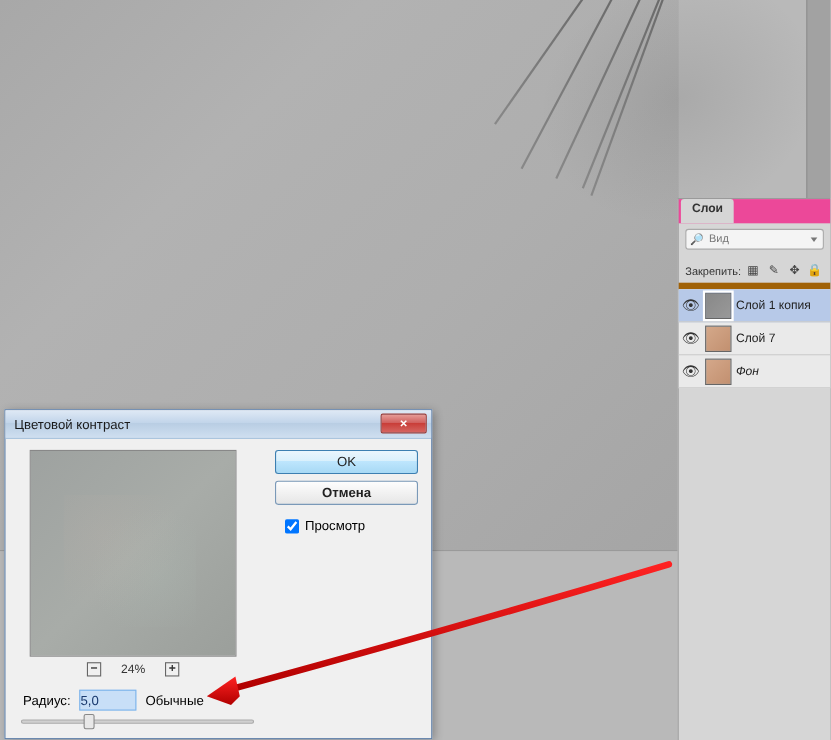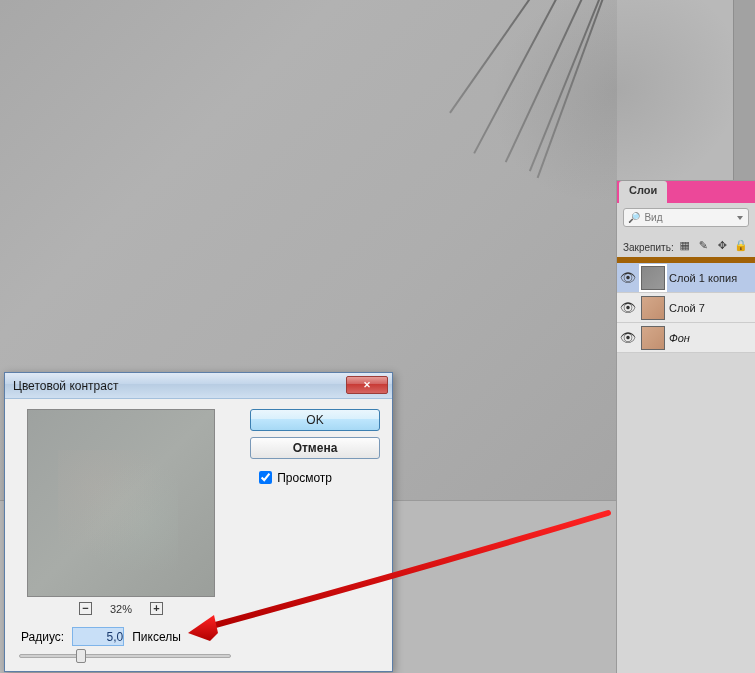--- a/index.html
+++ b/index.html
@@ -157,40 +157,40 @@
       top: 10px;
       border: 1px solid #3c7fb1;
       background: linear-gradient(to bottom, #eaf6fd 0%, #d9f0fc 45%, #bee6fd 46%, #a7d9f5 100%);
     }
     .btn.cancel { top: 38px; font-weight: bold; }
 
     .preview-check {
       position: absolute;
       right: 60px; top: 72px;
       display: flex;
-      align-items: flex-start;
+      align-items: flex-end;
       gap: 5px;
       font-size: 12px;
     }
     .preview-check input { width: 13px; height: 13px; }
 
     .radius-row {
       position: absolute;
       left: 16px; top: 228px;
       display: flex;
       align-items: center;
       gap: 8px;
       font-size: 12px;
     }
     .radius-input {
       width: 52px; height: 19px;
       border: 1px solid #7eb4ea;
       background: #c8dff7;
       color: #1a3a6e;
-      text-align: right;
+      text-align: left;
       font-size: 12px;
       outline: none;
     }
 
     .slider-track {
       position: absolute;
       left: 14px; top: 255px;
       width: 212px; height: 4px;
       background: #d0d0d0;
       border: 1px solid #aaa;
@@ -360,42 +360,42 @@
     <div class="close-btn">
       <span>✕</span>
     </div>
   </div>
   <div class="dialog-body">
     <div class="preview-box"></div>
     <div class="zoom-row">
       <div class="zoom-btn">
           <span>−</span>
         </div>
-      <span class="zoom-label">32%</span>
+      <span class="zoom-label">24%</span>
       <div class="zoom-btn">
           <span>+</span>
         </div>
     </div>
 
     <div class="btn ok">
         <span>OK</span>
       </div>
     <div class="btn cancel">
         <span>Отмена</span>
       </div>
 
     <label class="preview-check">
       <input type="checkbox" checked="" style="">
       <span>Просмотр</span>
     </label>
 
     <div class="radius-row">
       <span>Радиус:</span>
       <input class="radius-input" value="5,0" style="">
-      <span>Пикселы</span>
+      <span>Обычные</span>
     </div>
 
     <div class="slider-track">
       <div class="slider-thumb"></div>
     </div>
   </div>
 </div>
 
 <div class="layers-panel">
   <div class="panel-tabs">

